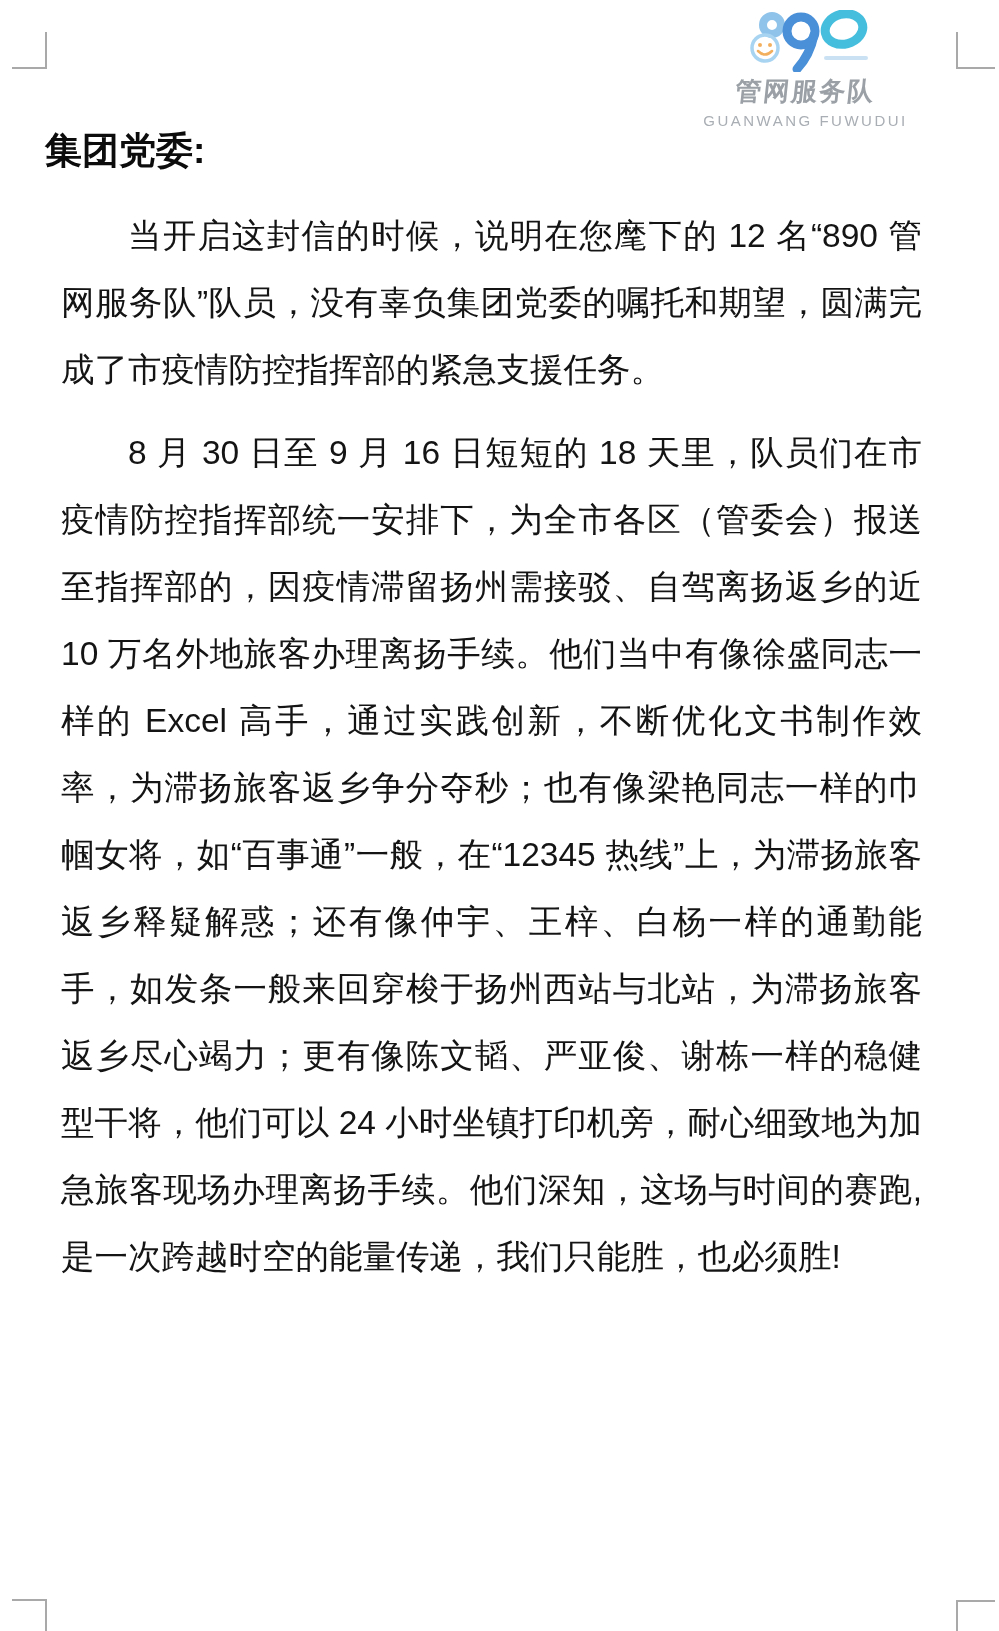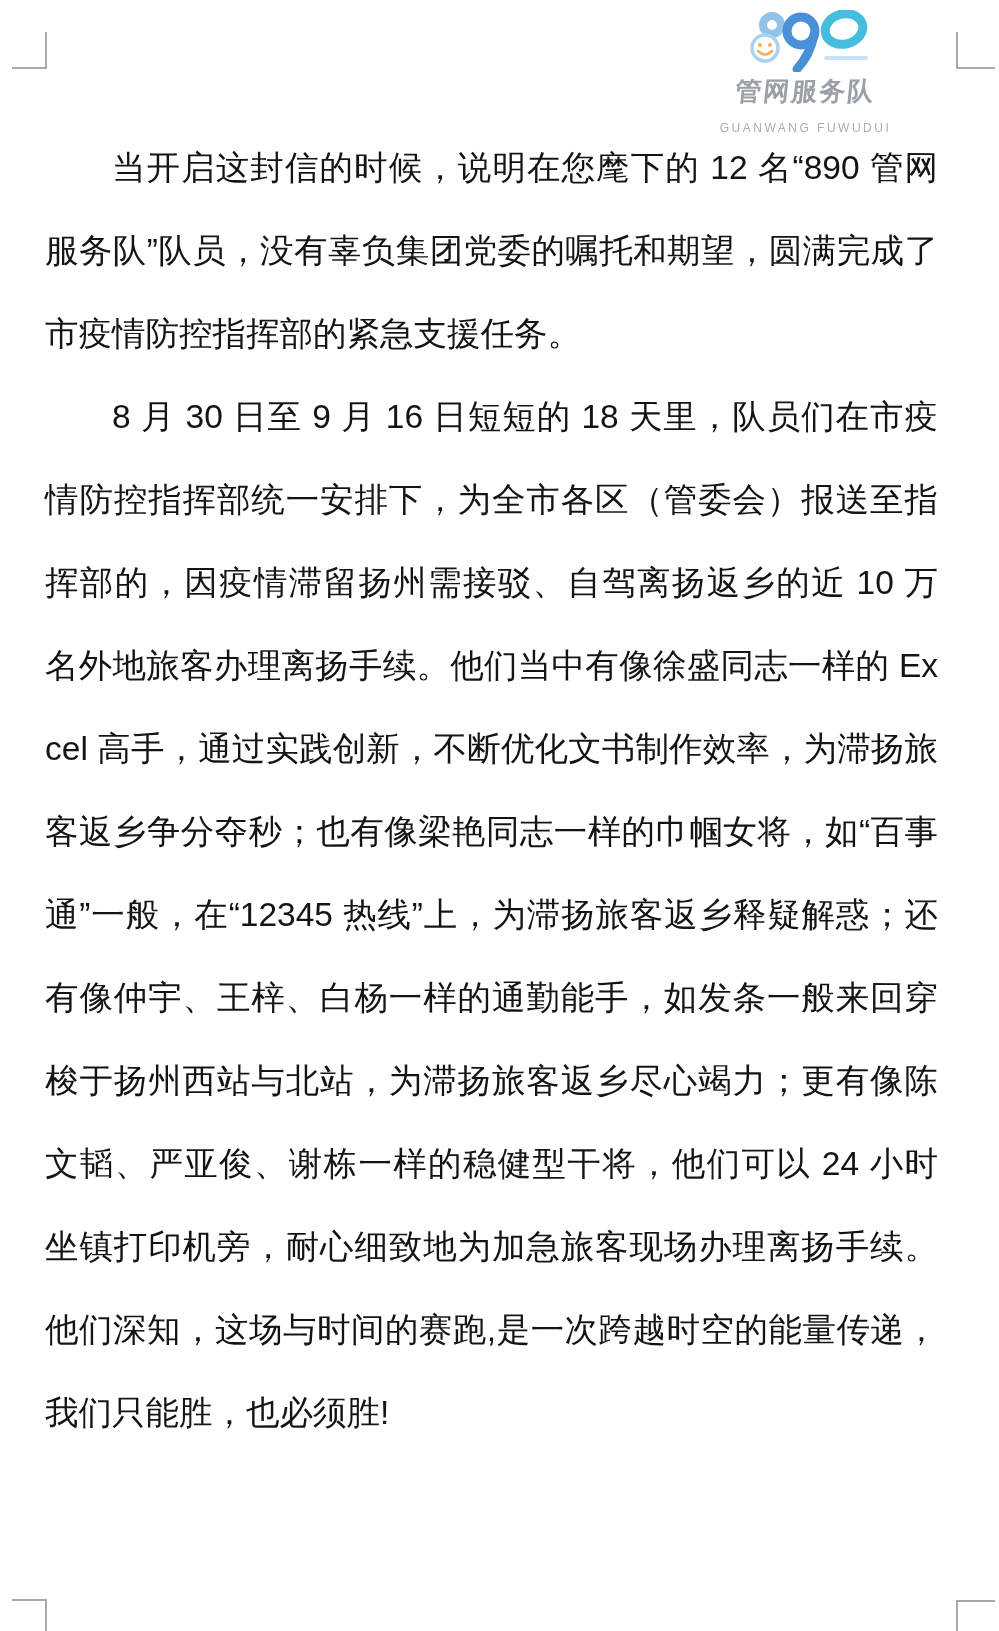--- a/index.html
+++ b/index.html
@@ -26,45 +26,45 @@
   }
   .logo-mark { display: block; margin: 0 auto; }
   .logo-cn {
     margin-top: 2px;
     font-size: 26px; font-weight: bold;
     color: #9aa0a6;
     letter-spacing: 2px;
     transform: skewX(-6deg);
   }
   .logo-en {
-    margin-top: 12px;
-    font-size: 12px;
+    margin-top: 3px;
+    font-size: 15px;
     color: #a9aeb4;
     letter-spacing: 2.5px;
   }
 
   
   .letter {
     position: absolute;
     left: 45px; top: 126px;
     width: 893px;
   }
   .salutation {
     font-size: 37px;
     font-weight: bold;
     margin: 0 0 26px 0;
     color: #0c0c0c;
   }
   .letter p {
     font-size: 33.5px;
-    line-height: 83px;
+    line-height: 67px;
     text-align: justify;
     text-justify: inter-ideograph;
     text-indent: 2em;
-    margin: 0;
+    margin: 16px;
     color: #141414;
     word-break: break-all;
   }
 </style>
 </head>
 <body>
 
 <div class="crop tl"></div>
 <div class="crop tr"></div>
 <div class="crop bl"></div>
@@ -85,15 +85,16 @@
 
     <ellipse cx="113" cy="19" rx="19" ry="15" fill="none" stroke="#45bedd" stroke-width="9" transform="rotate(-14 113 19)"></ellipse>
 
     <rect x="93" y="46" width="44" height="4" rx="2" fill="#bcd9f0" opacity="0.8"></rect>
   </svg>
   <div class="logo-cn">管网服务队</div>
   <div class="logo-en">GUANWANG FUWUDUI</div>
 </div>
 
 <div class="letter">
+  <h1 class="salutation">集团党委:</h1>
   <p>当开启这封信的时候，说明在您麾下的 12 名“890 管网服务队”队员，没有辜负集团党委的嘱托和期望，圆满完成了市疫情防控指挥部的紧急支援任务。</p>
   <p>8 月 30 日至 9 月 16 日短短的 18 天里，队员们在市疫情防控指挥部统一安排下，为全市各区（管委会）报送至指挥部的，因疫情滞留扬州需接驳、自驾离扬返乡的近 10 万名外地旅客办理离扬手续。他们当中有像徐盛同志一样的 Excel 高手，通过实践创新，不断优化文书制作效率，为滞扬旅客返乡争分夺秒；也有像梁艳同志一样的巾帼女将，如“百事通”一般，在“12345 热线”上，为滞扬旅客返乡释疑解惑；还有像仲宇、王梓、白杨一样的通勤能手，如发条一般来回穿梭于扬州西站与北站，为滞扬旅客返乡尽心竭力；更有像陈文韬、严亚俊、谢栋一样的稳健型干将，他们可以 24 小时坐镇打印机旁，耐心细致地为加急旅客现场办理离扬手续。他们深知，这场与时间的赛跑,是一次跨越时空的能量传递，我们只能胜，也必须胜!</p>
 </div>
 
 </body></html>

